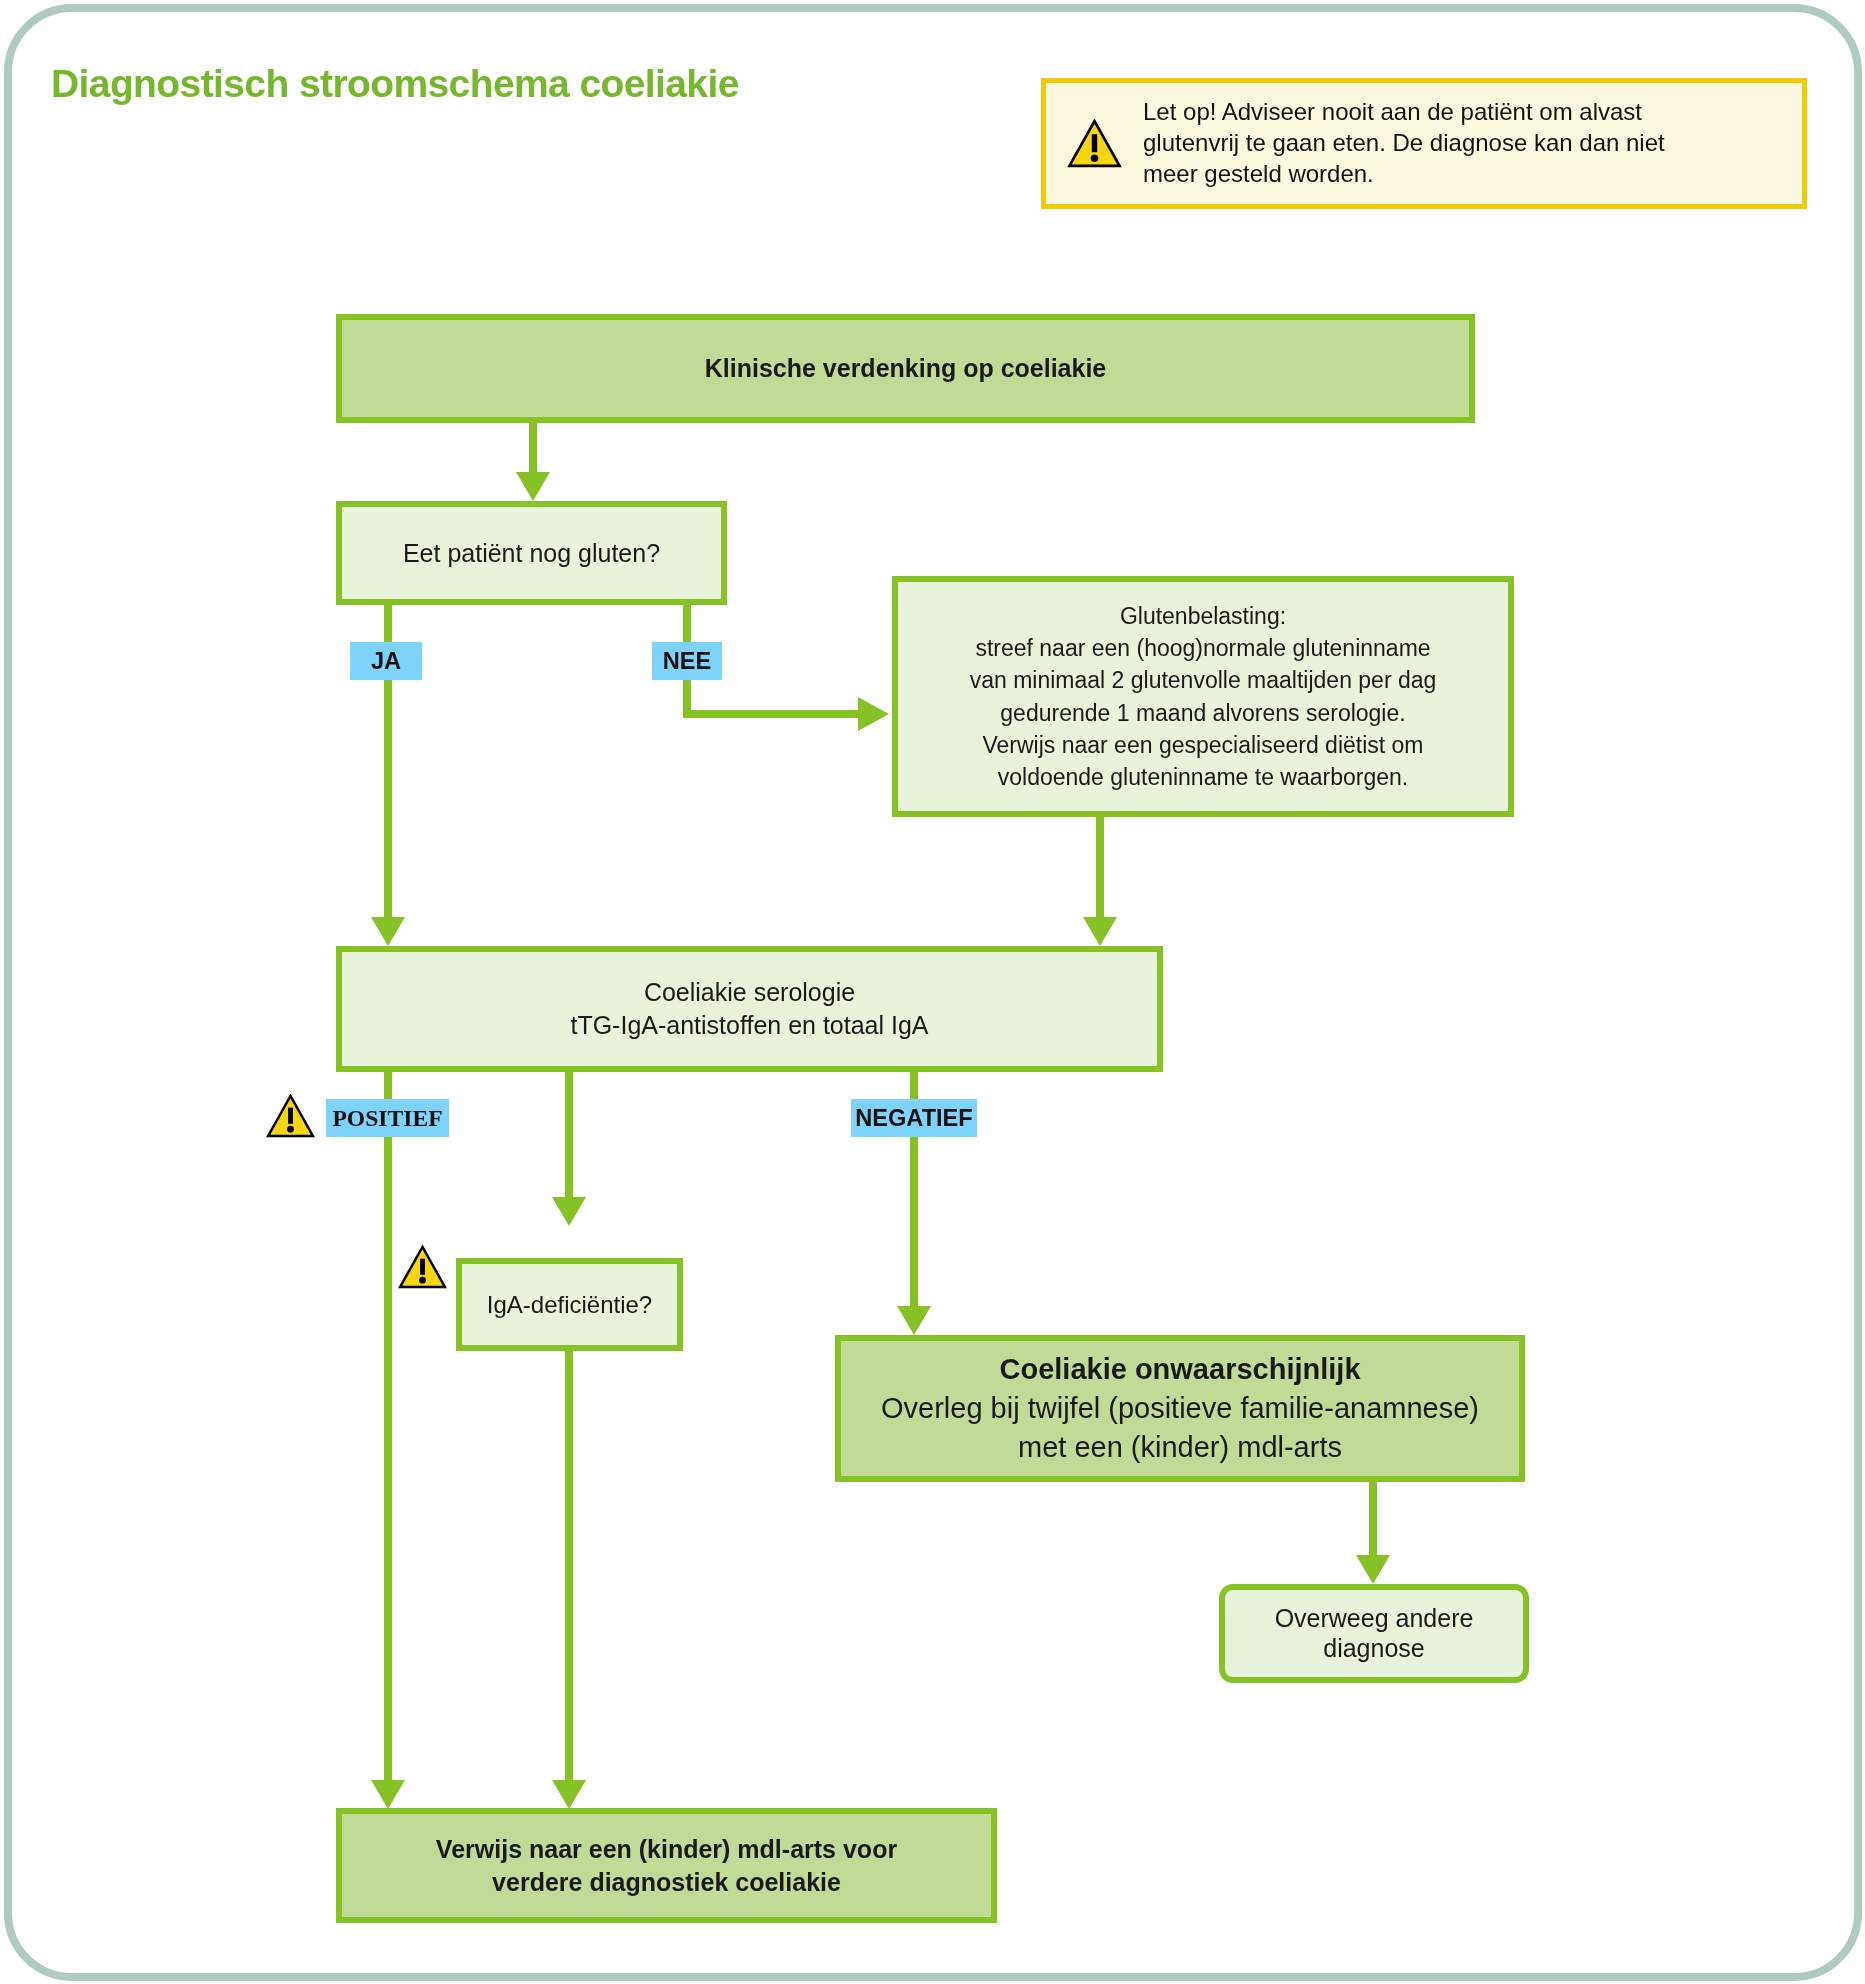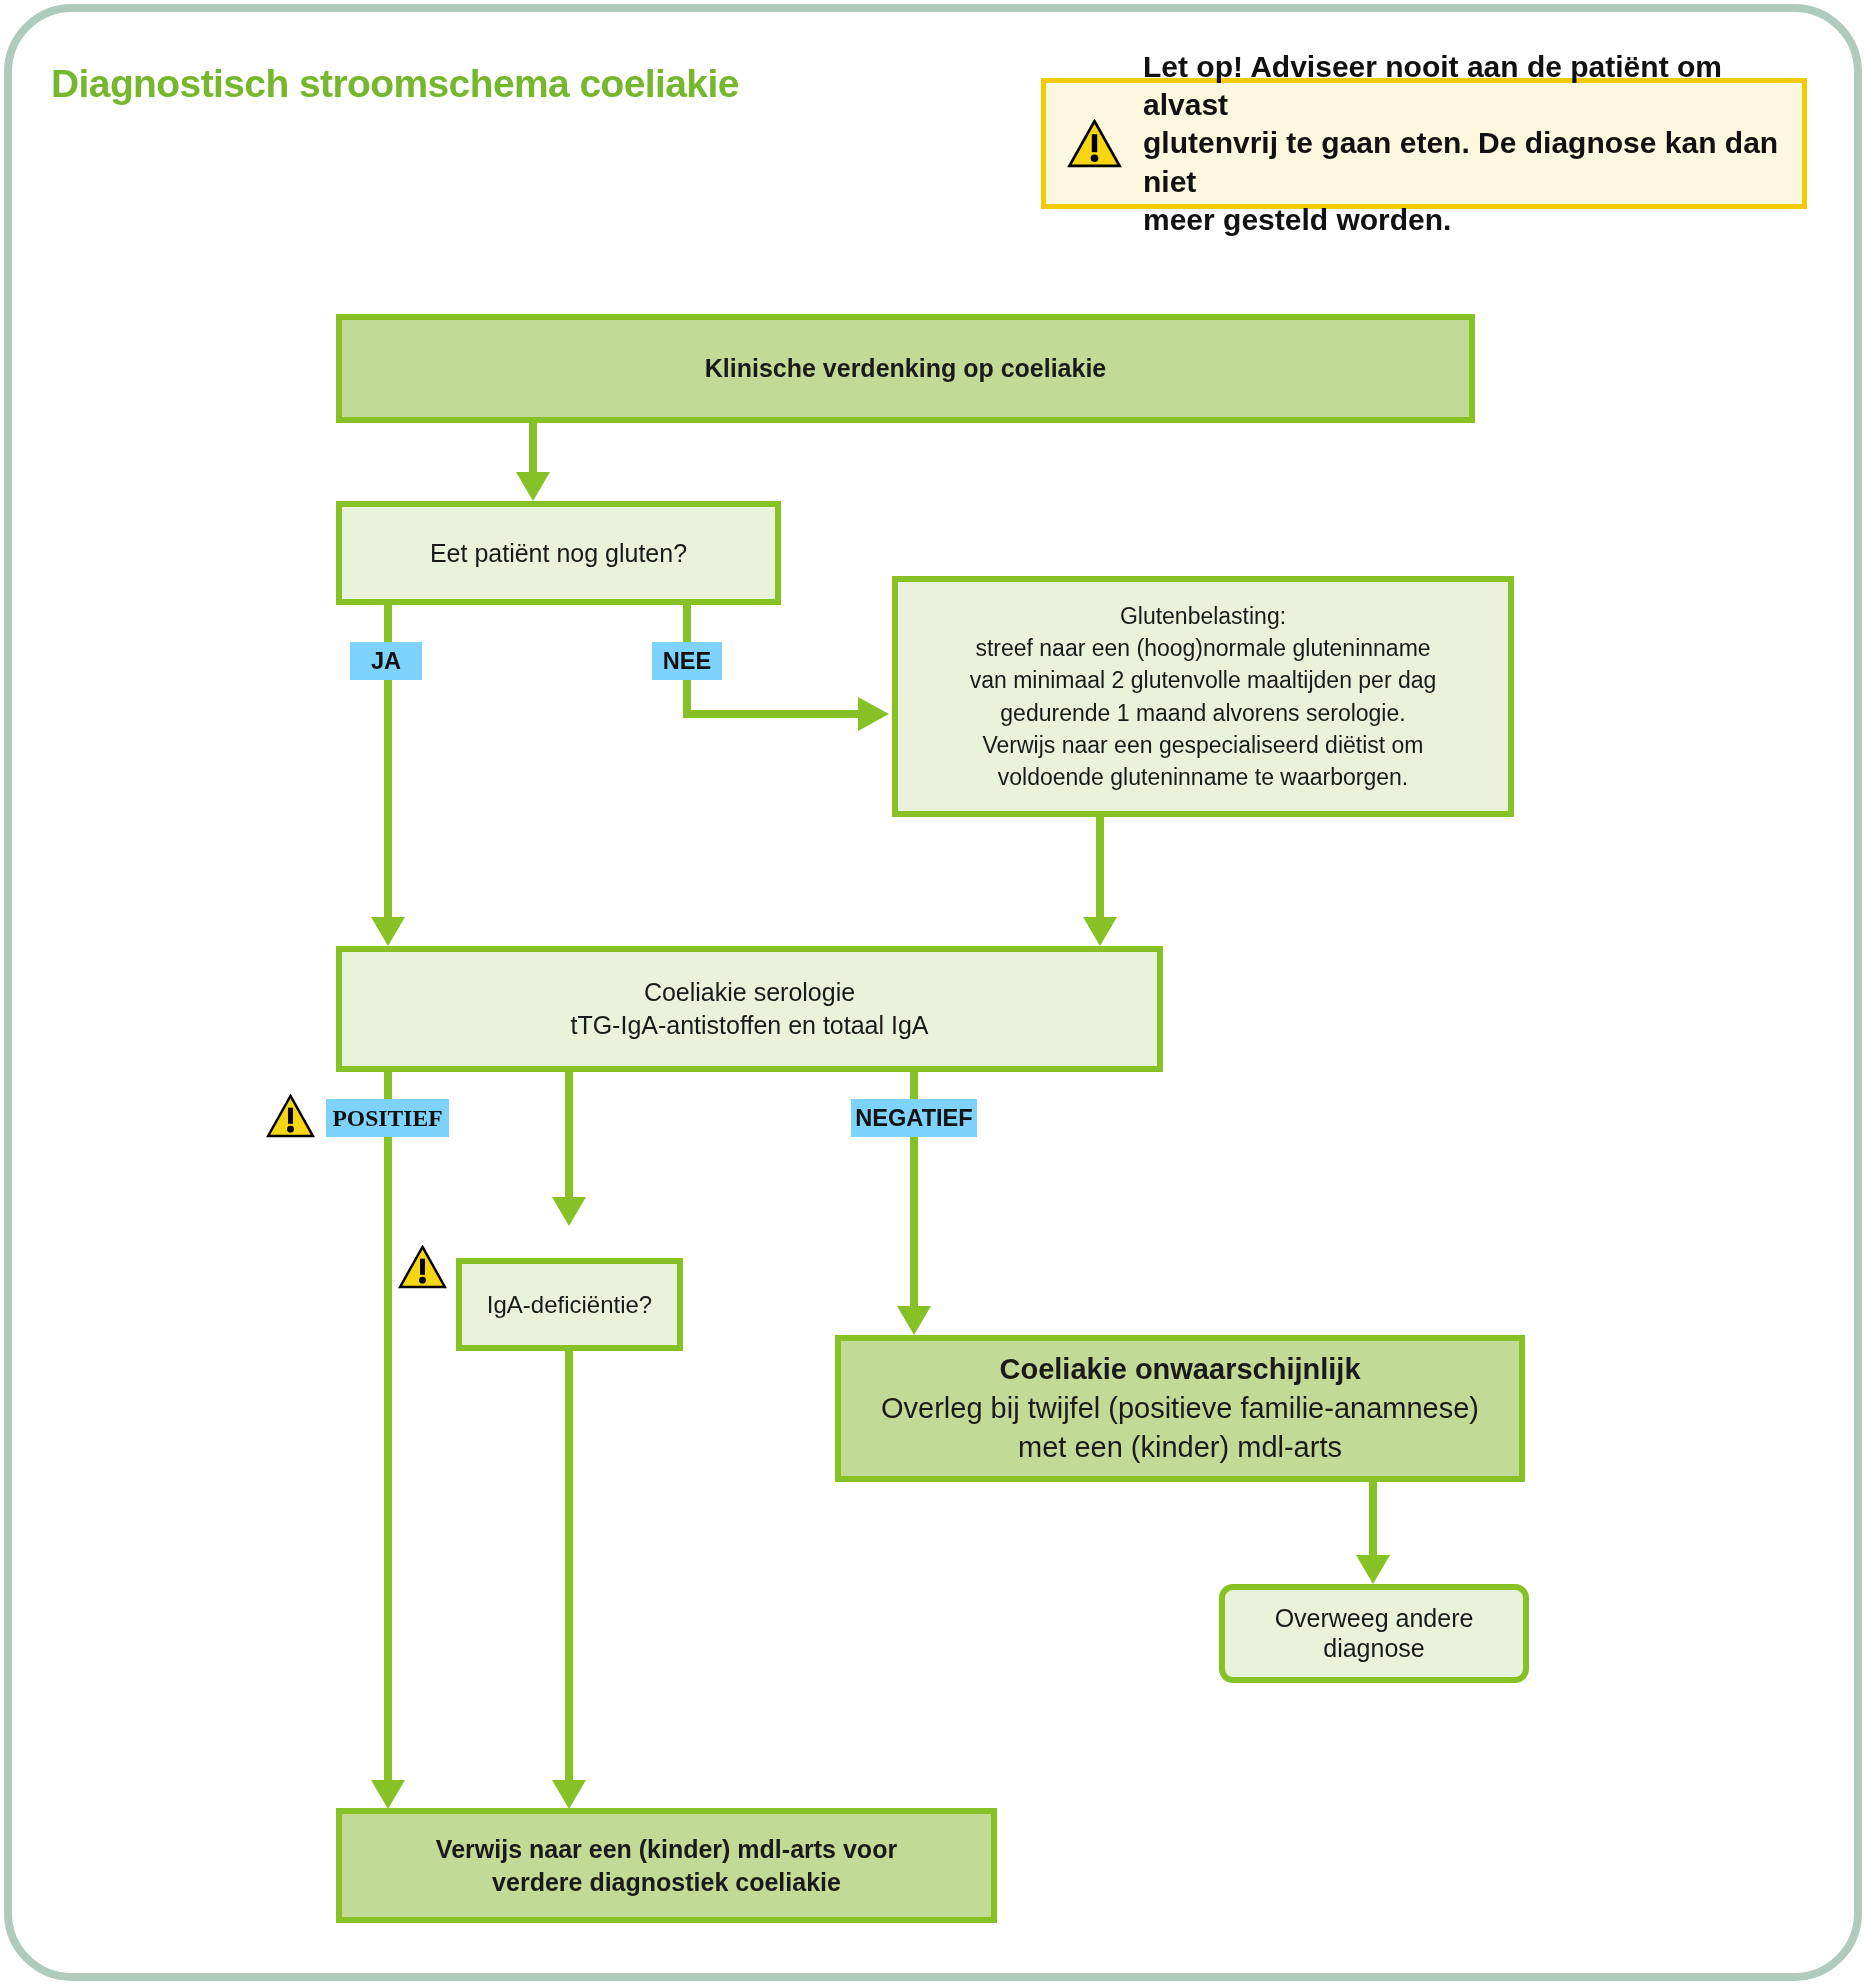--- a/index.html
+++ b/index.html
@@ -16,33 +16,33 @@
   .page-title{
     position:absolute;left:51px;top:62px;
     font-size:39px;font-weight:bold;color:#76B72E;letter-spacing:-0.6px;
   }
   
   .note{
     position:absolute;left:1041px;top:78px;width:766px;height:131px;
     box-sizing:border-box;border:5.6px solid #F2CB05;background:#FCF8DF;
     display:flex;align-items:center;gap:21px;padding:6.2px 18.7px 6.2px 21px;
   }
-  .note-text{font-size:30px;font-weight:bold;line-height:1.28;color:#111;}
+  .note-text{font-size:24px;font-weight:normal;line-height:1.28;color:#111;}
   
   .box{
     position:absolute;box-sizing:border-box;border:6.2px solid #86C226;
     display:flex;flex-direction:column;align-items:center;justify-content:center;
     text-align:center;z-index:2;
   }
   .fill-medium{background:#C1DB97;}
   .fill-light{background:#E9F2DB;}
   .box .ln{font-size:25px;line-height:1.32;}
   .box .ln.bold{font-weight:bold;}
   .box-klinische{left:336px;top:314px;width:1139px;height:109px;}
-  .box-glutenvraag{left:336px;top:501px;width:445px;height:104px;}
+  .box-glutenvraag{left:336px;top:501px;width:391px;height:104px;}
   .box-glutenbelasting{left:892px;top:576px;width:622px;height:241px;}
   .box-glutenbelasting .ln{font-size:23px;line-height:1.4;}
   .box-serologie{left:336px;top:946px;width:827px;height:126px;}
   .box-iga{left:456px;top:1226px;width:227px;height:93px;margin-top:32px;}
   .box-iga .ln{font-size:24px;}
   .box-onwaarschijnlijk{left:835px;top:1335px;width:690px;height:147px;}
   .box-onwaarschijnlijk .ln{font-size:29px;line-height:1.34;}
   .box-overweeg{left:1219px;top:1584px;width:310px;height:99px;border-radius:14px;}
   .box-overweeg .ln{line-height:1.18;}
   .box-verwijs{left:336px;top:1808px;width:661px;height:115px;}

